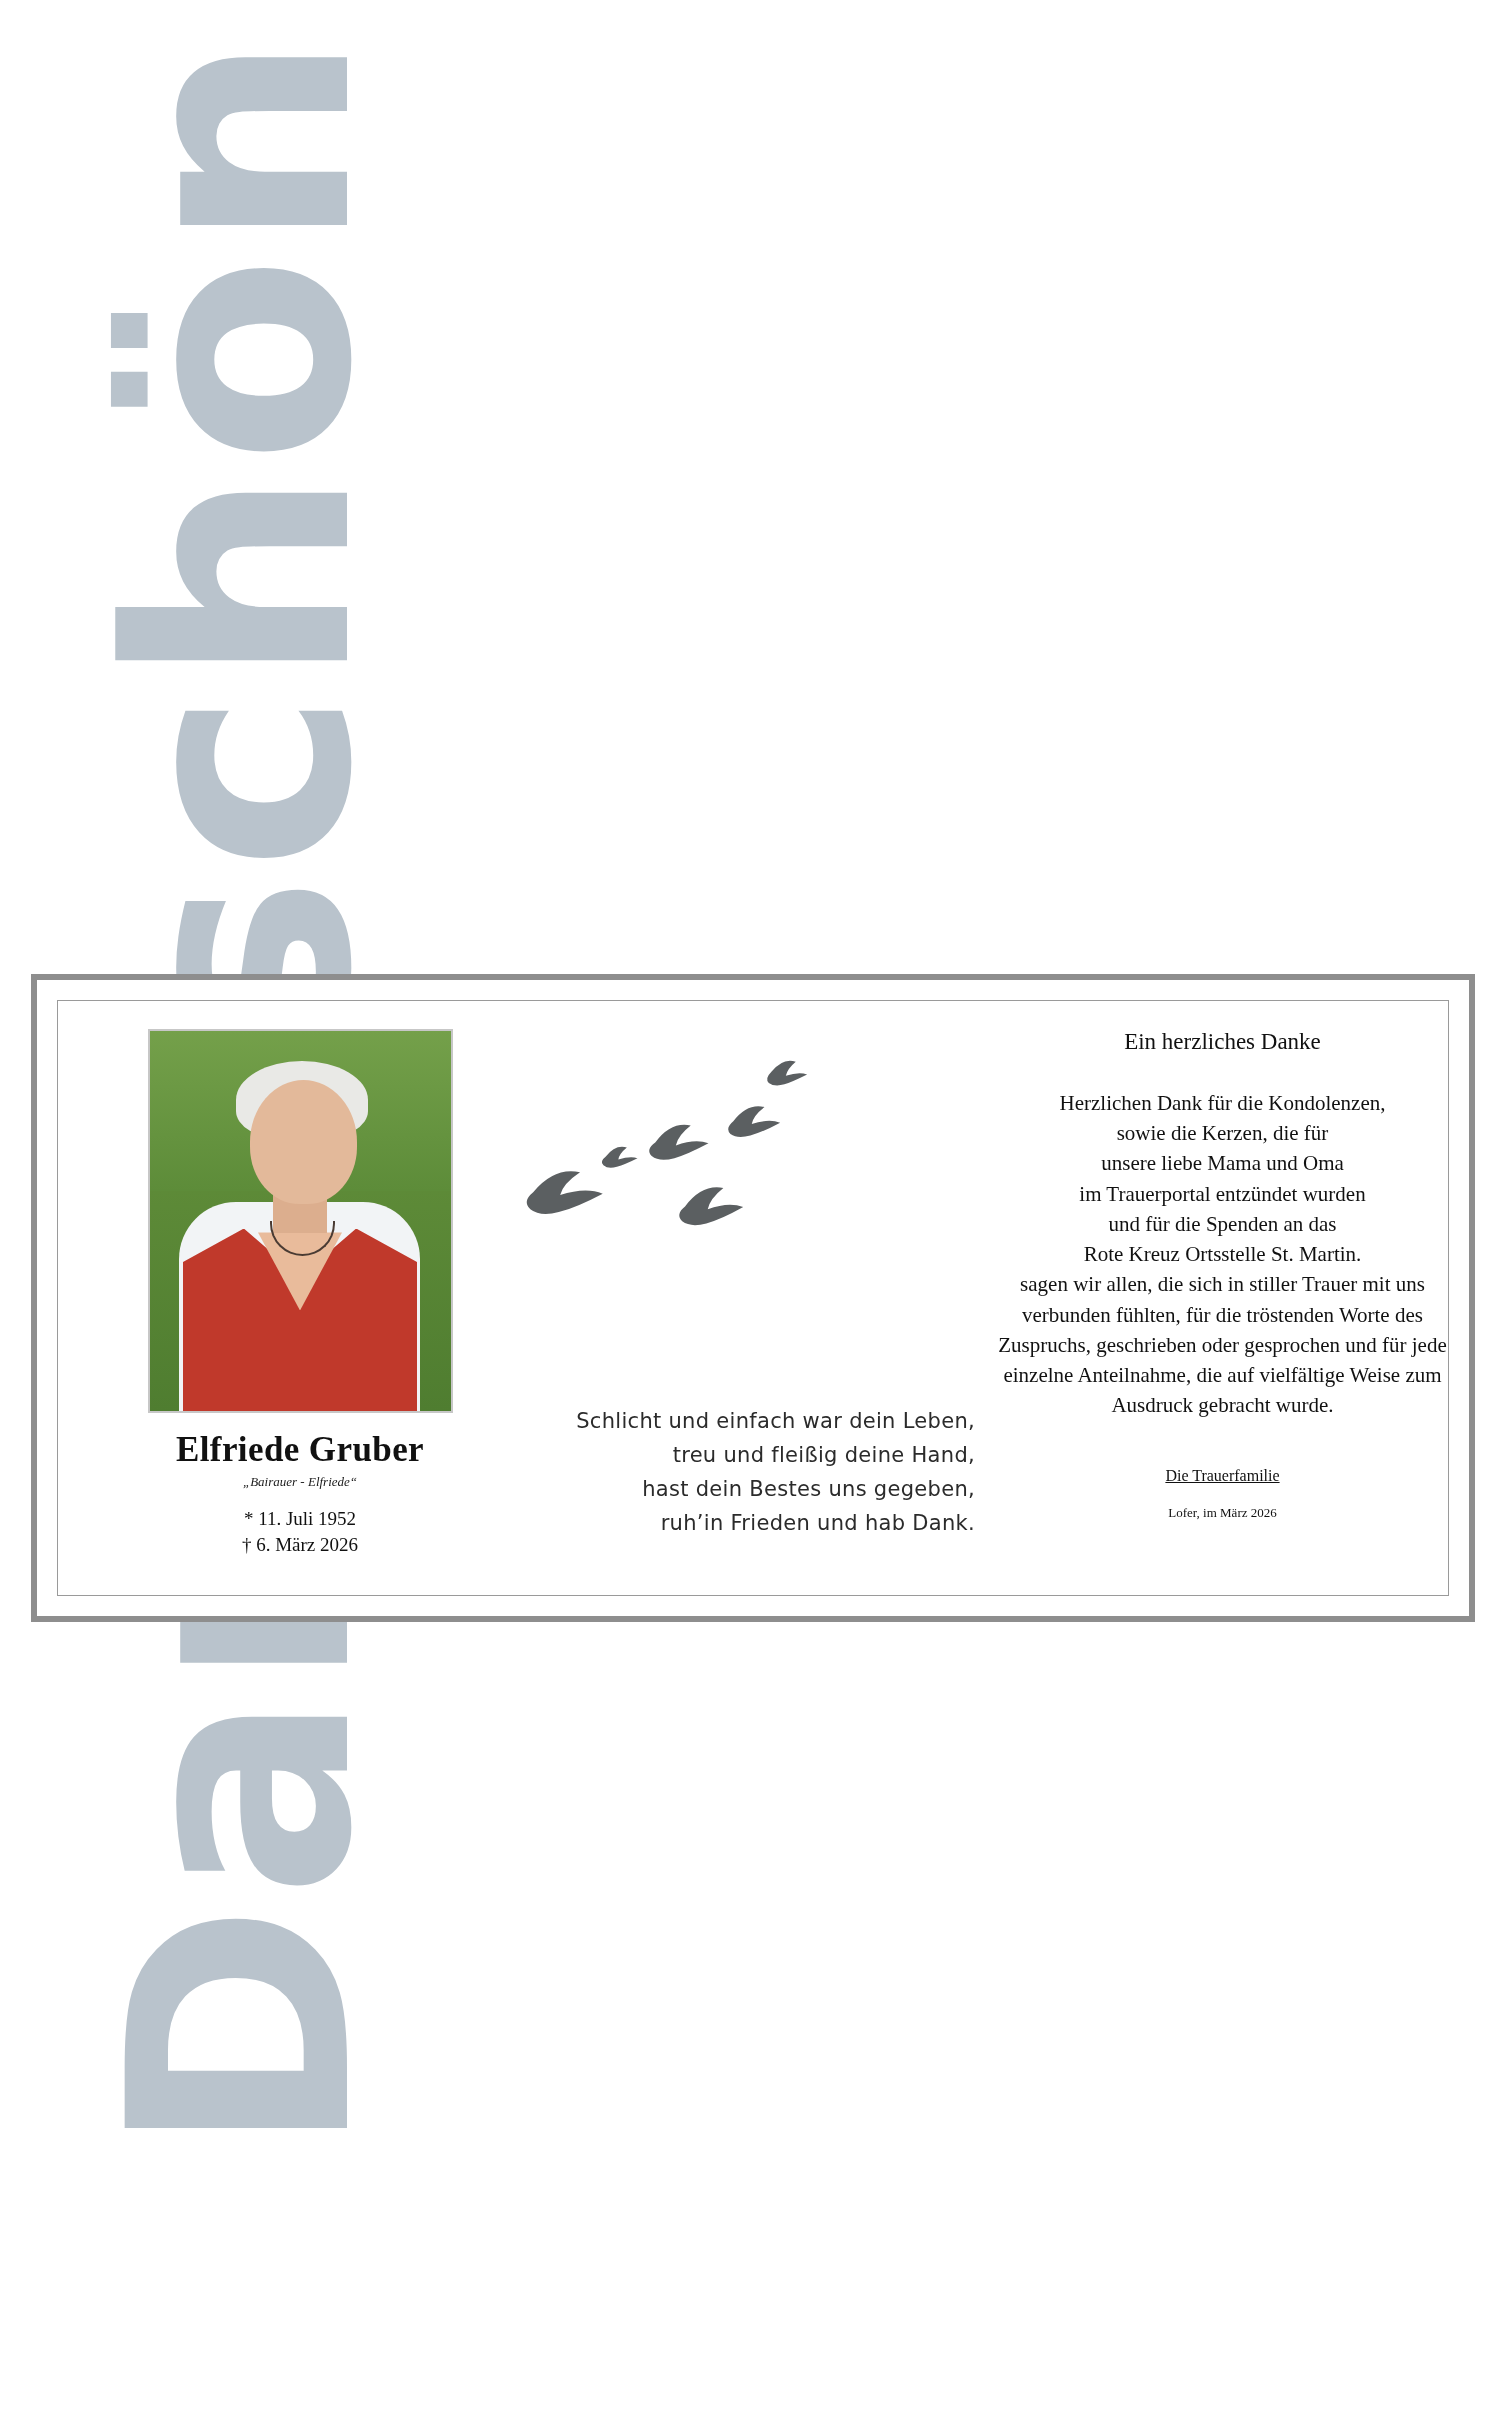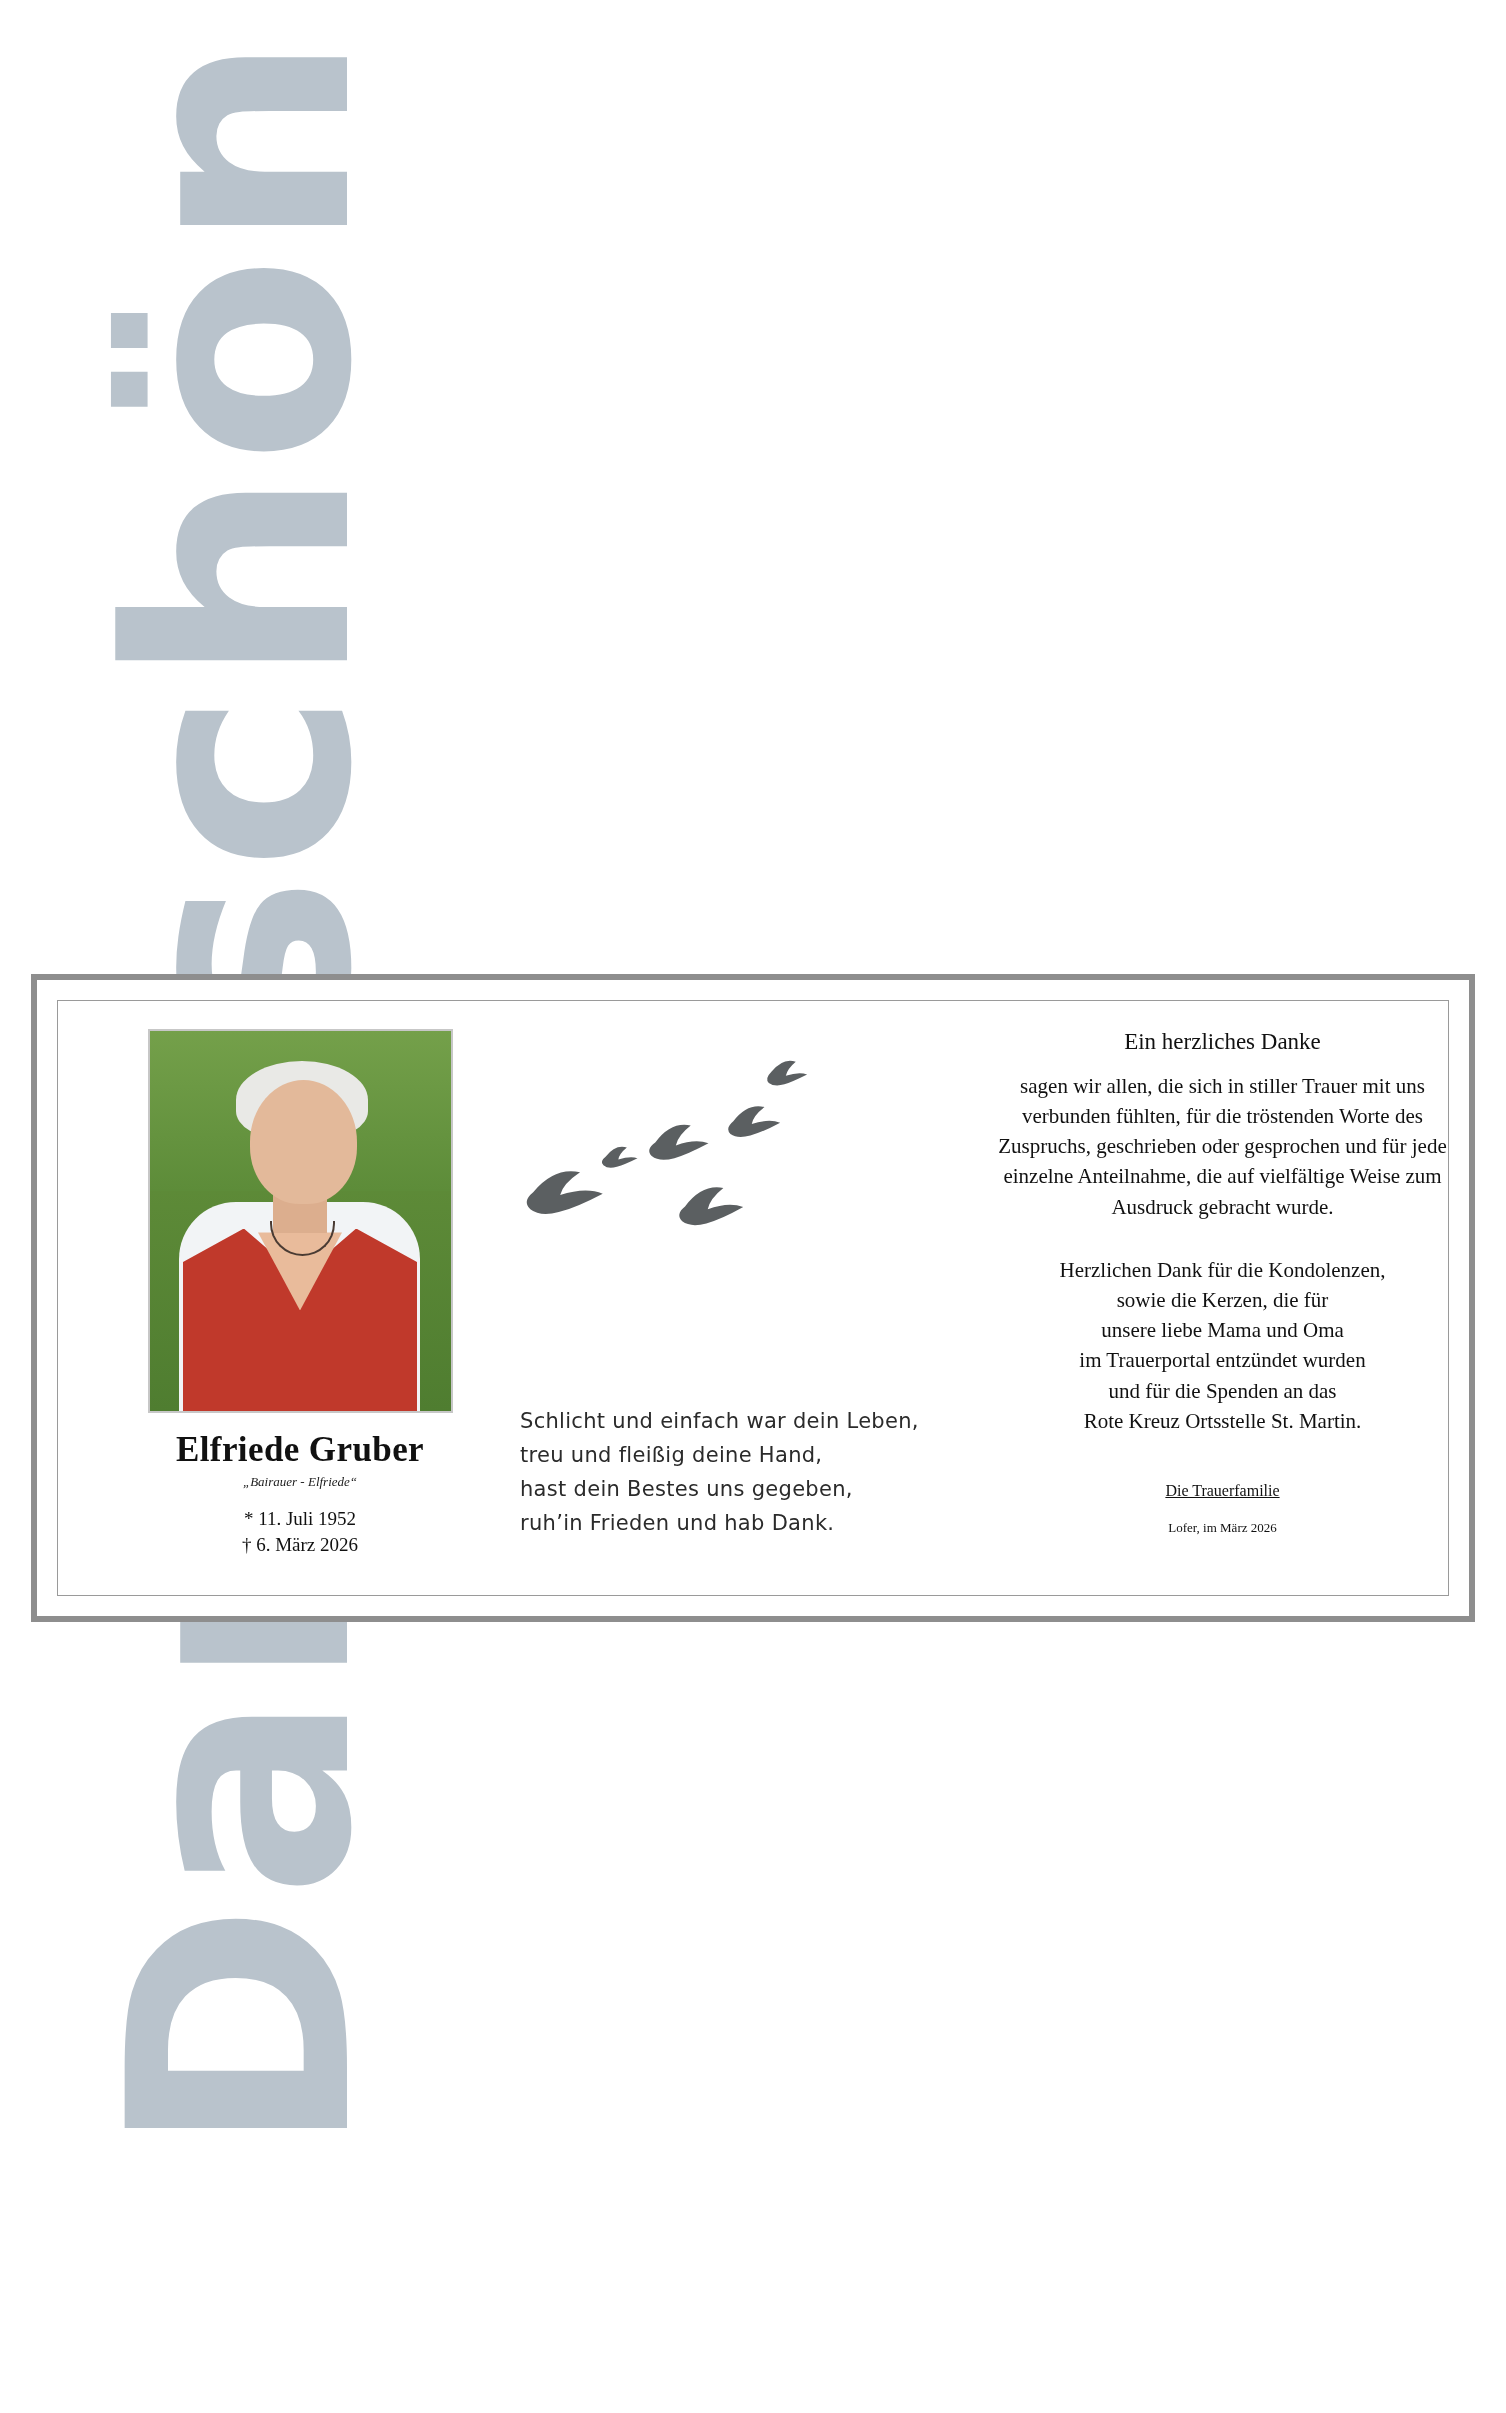--- a/index.html
+++ b/index.html
@@ -165,21 +165,21 @@
     line-height: 1.38;
     color: #111;
   }
 
   
   #mid-col {
     position: absolute;
     left: 462px;
     top: 28px;
     width: 455px;
-    text-align: left;
+    text-align: right;
   }
   #birds {
     position: relative;
     width: 455px;
     height: 369px;
   }
   #birds svg { display: block; }
   #verse {
     margin-top: 5.7px;
     font-family: "DejaVu Sans", sans-serif;
@@ -274,28 +274,28 @@
       <div id="verse">
         <div>Schlicht und einfach war dein Leben,</div>
         <div>treu und fleißig deine Hand,</div>
         <div>hast dein Bestes uns gegeben,</div>
         <div>ruh’in Frieden und hab Dank.</div>
       </div>
     </div>
 
     <div id="right-col">
       <div id="thanks-title">Ein herzliches Danke</div>
-      <div class="para" id="para1">sagen wir allen, die sich in stiller Trauer mit uns verbunden fühlten, für die tröstenden Worte des Zuspruchs, geschrieben oder gesprochen und für jede einzelne Anteilnahme, die auf vielfältige Weise zum Ausdruck gebracht wurde.</div>
       <div class="para" id="para2">
         <div>Herzlichen Dank für die Kondolenzen,</div>
         <div>sowie die Kerzen, die für</div>
         <div>unsere liebe Mama und Oma</div>
         <div>im Trauerportal entzündet wurden</div>
         <div>und für die Spenden an das</div>
         <div>Rote Kreuz Ortsstelle St. Martin.</div>
       </div>
+      <div class="para" id="para1">sagen wir allen, die sich in stiller Trauer mit uns verbunden fühlten, für die tröstenden Worte des Zuspruchs, geschrieben oder gesprochen und für jede einzelne Anteilnahme, die auf vielfältige Weise zum Ausdruck gebracht wurde.</div>
       <div id="family">Die Trauerfamilie</div>
       <div id="place-date">Lofer, im März 2026</div>
     </div>
 
   </div>
 </div>
 
 
 </body></html>

